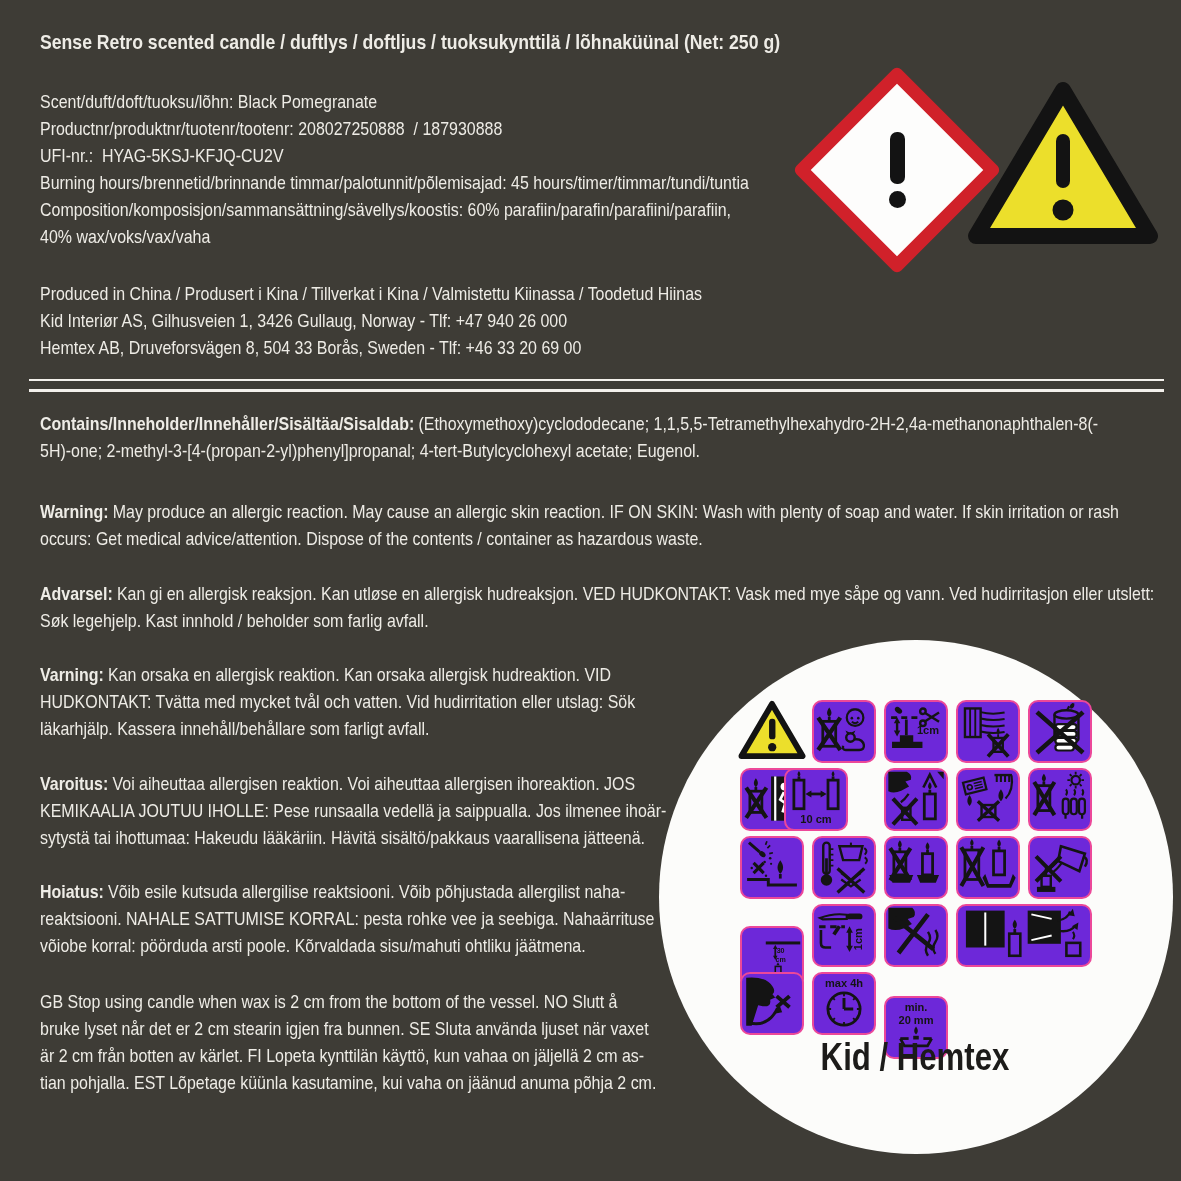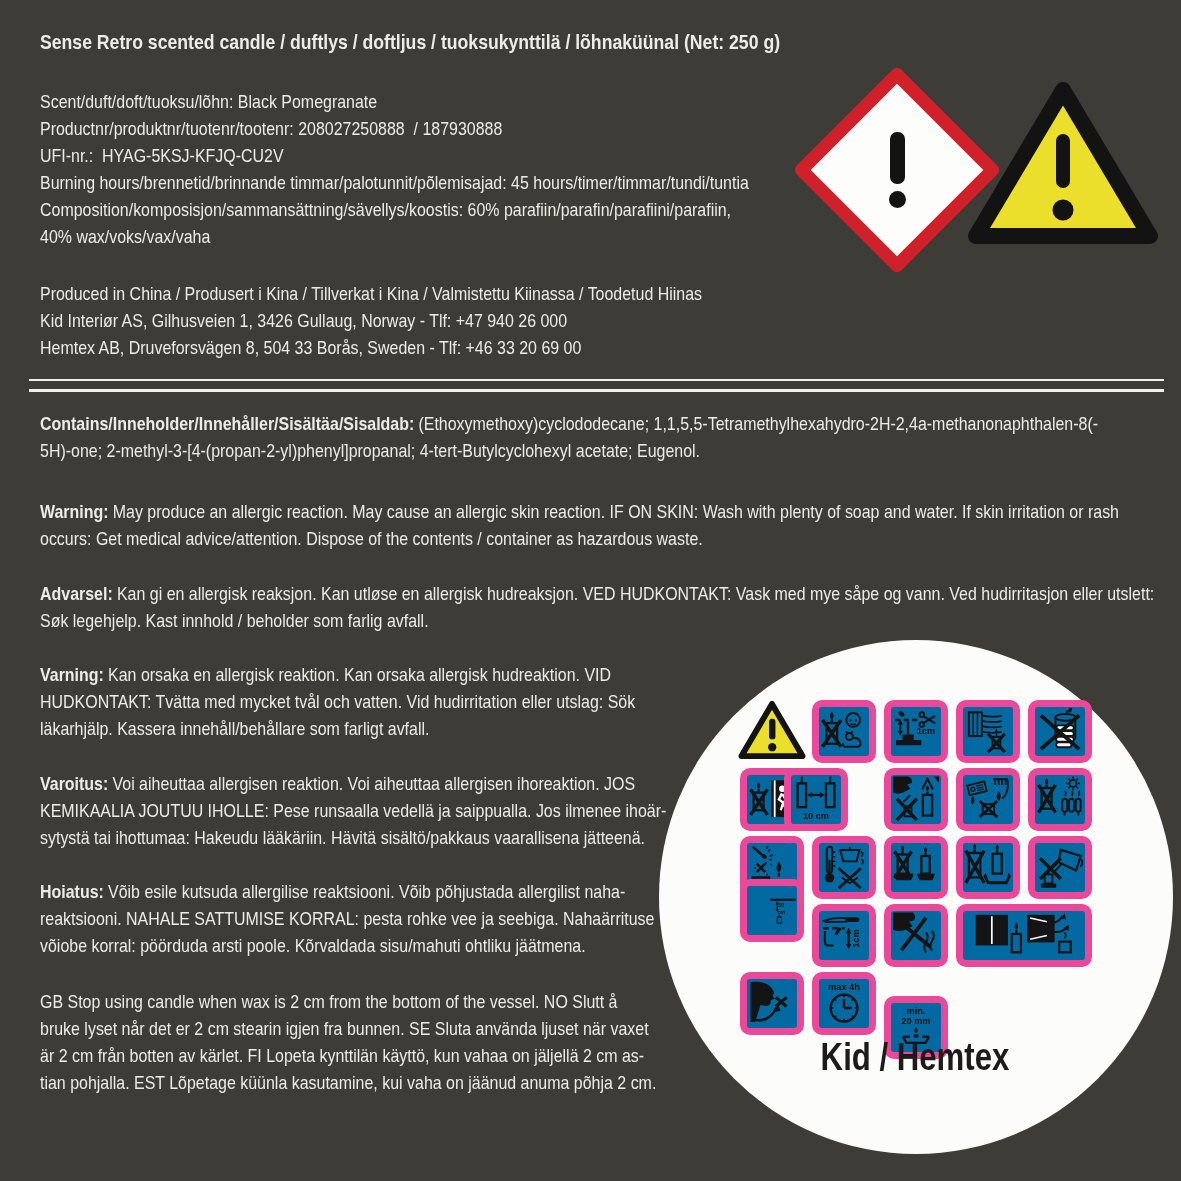--- a/index.html
+++ b/index.html
@@ -24,22 +24,22 @@
   
   .diamond{position:absolute;left:823px;top:96px;width:122px;height:122px;background:#fdfdfc;
            border:13px solid #d0212a;border-radius:6px;transform:rotate(45deg);}
   .diamond-content{position:absolute;inset:0;transform:rotate(-45deg);display:flex;flex-direction:column;
            align-items:center;justify-content:center;gap:7px;}
   .excl-bar{width:15px;height:52px;background:#131313;border-radius:7px;}
   .excl-dot{width:17px;height:17px;background:#131313;border-radius:50%;}
   .tri{position:absolute;left:966px;top:78px;width:194px;height:170px;}
   
   .circle{position:absolute;left:659px;top:640px;width:514px;height:514px;border-radius:50%;background:#fcfcfa;}
-  .picto{position:absolute;width:64px;height:63px;box-sizing:border-box;background:#0369a1;
-         border:7px solid #ec4899;border-radius:10px;}
+  .picto{position:absolute;width:64px;height:63px;box-sizing:border-box;background:#6d28d9;
+         border:2px solid #ec4899;border-radius:10px;}
   .picto.wide{width:136px;}
   .picto.plain{border:none;background:transparent;}
   .picto svg{display:block;width:100%;height:100%;stroke:#141414;fill:none;stroke-width:3;}
   .f{fill:#141414;stroke:none;}
   .t{fill:#141414;stroke:none;font-family:"Liberation Sans",sans-serif;font-weight:700;
      font-size:12px;text-anchor:middle;}
   .brand{position:absolute;left:742px;top:1036px;width:346px;text-align:center;color:#1c1b19;
          font-size:38px;font-weight:700;transform:scaleX(0.82);transform-origin:50% 0;white-space:pre;}
 </style>
 </head>
@@ -331,21 +331,21 @@
         <path d="M57 20 q7 3 2 11" stroke-width="2.6"></path>
         <path d="M31 23 q-7 9 -14 13 M34 27 q-6 8 -11 11" stroke-width="2.4"></path>
         <path d="M6 20 L33 47 M33 20 L6 47" stroke-width="4.4"></path>
         <rect x="12" y="41" width="10" height="12" stroke-width="2.6"></rect>
         <line x1="17" y1="41" x2="17" y2="37" stroke-width="2.2"></line>
         <path class="f" d="M17 30 C14.8 33 14.8 35.2 17 37.2 C19.2 35.2 19.2 33 17 30"></path>
         <rect class="f" x="7" y="53" width="20" height="5.5"></rect>
       </svg>
   </div>
 
-  <div class="picto" style="left:740px;top:879px;padding-left:22px;" title="Keep at least 30 cm below overhanging surfaces">
+  <div class="picto" style="left:740px;top:926px;padding-left:22px;" title="Keep at least 30 cm below overhanging surfaces">
     <svg viewBox="0 0 64 64">
         <rect class="f" x="3" y="5" width="58" height="5"></rect>
         <line x1="19" y1="14.5" x2="19" y2="32"></line>
         <path class="f" d="M19 10.5 L15.2 17.5 H22.8 Z M19 36 L15.2 29 H22.8 Z"></path>
         <text class="t" x="28" y="25" font-size="14" text-anchor="start">30</text>
         <text class="t" x="28" y="39" font-size="14" text-anchor="start">cm</text>
         <path class="f" d="M23.5 40 L20.8 45 H26.2 Z"></path>
         <rect x="19" y="47" width="9.5" height="14" stroke-width="2.6"></rect>
       </svg>
   </div>

